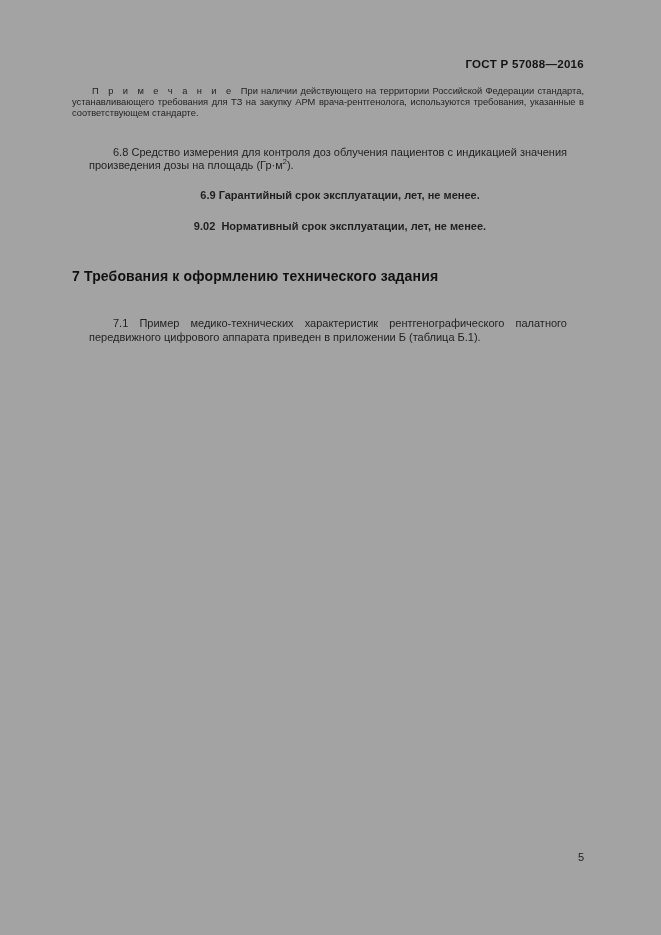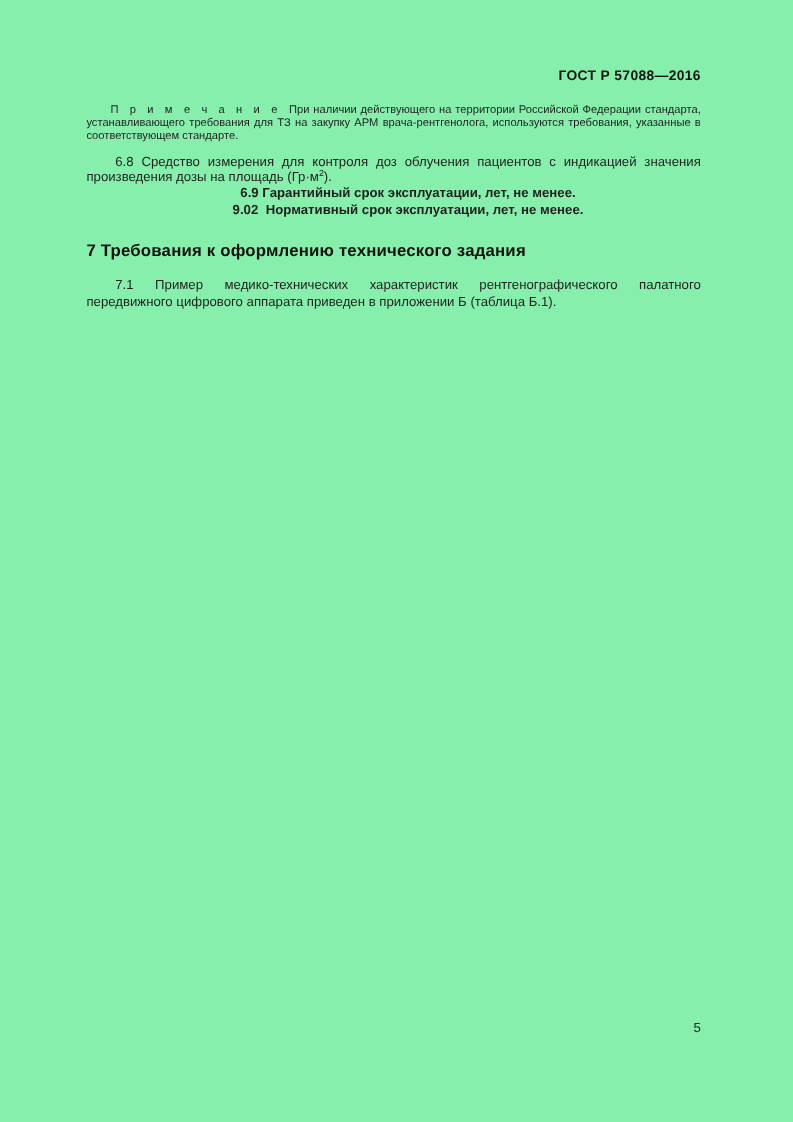--- a/index.html
+++ b/index.html
@@ -4,21 +4,21 @@
 <style>
   html, body {
     margin: 0;
     padding: 0;
     background: #ffffff;
   }
   .page {
     position: relative;
     width: 661px;
     height: 935px;
-    background: #86efac;
+    background: #a3a3a3;
     font-family: "Liberation Sans", "DejaVu Sans", sans-serif;
     color: #1d1d1d;
     overflow: hidden;
     box-sizing: border-box;
   }
 
   
   .page-header {
     position: absolute;
     top: 58px;
@@ -49,21 +49,21 @@
   }
   .note-label {
     letter-spacing: 3.1px;
   }
   .note-dash {
     letter-spacing: 0;
   }
 
   
   .clause {
-    margin: 0;
+    margin: 17px;
     font-size: 11px;
     line-height: 13.4px;
     text-align: justify;
     text-indent: 24px;
     color: #1f1f1f;
   }
   .clause.solo {
     text-align: center;
     font-weight: bold;
   }

